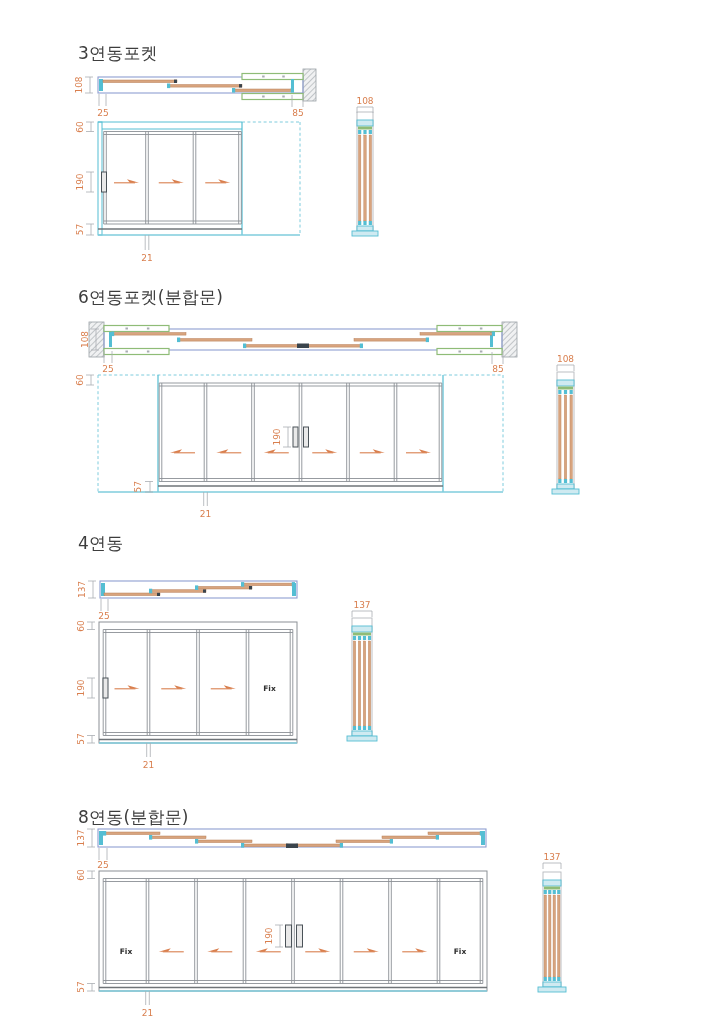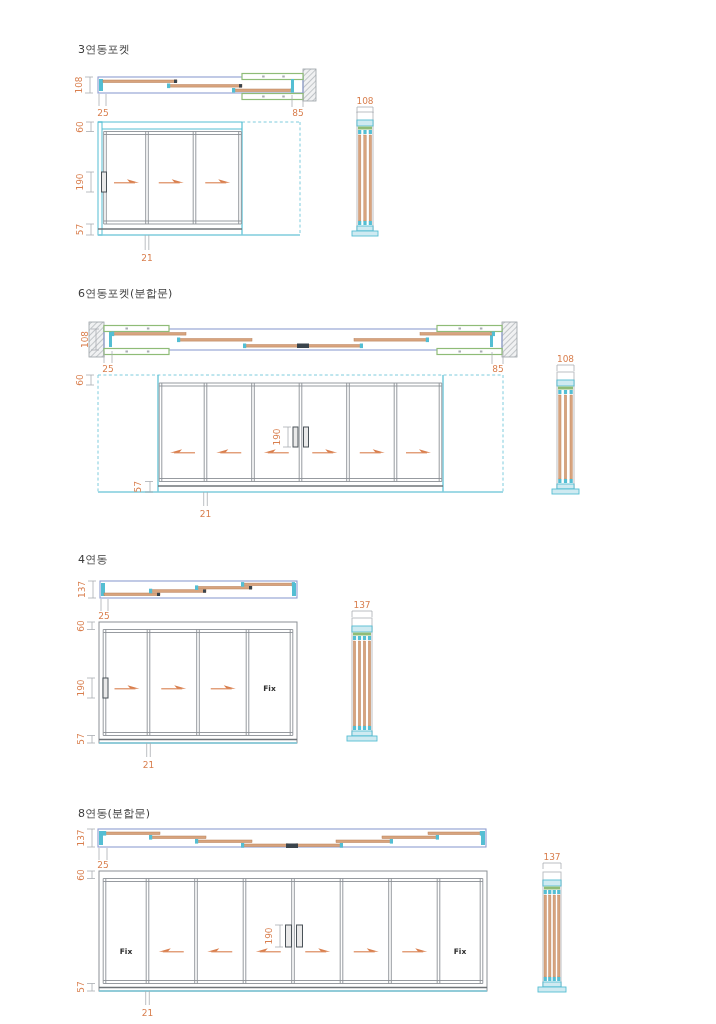--- a/index.html
+++ b/index.html
@@ -1,18 +1,18 @@
 <!DOCTYPE html>
 <html><head>
 <meta charset="utf-8">
 <style>
   html,body{margin:0;padding:0;background:#ffffff;}
   body{width:716px;height:1024px;position:relative;font-family:"DejaVu Sans",sans-serif;overflow:hidden;}
-  .sec-title{position:absolute;left:78px;font-size:11px;font-weight:500;color:#3D3D3D;letter-spacing:0.2px;}
-  #t1{top:42px}#t2{top:286px}#t3{top:552px}#t4{top:806px}
+  .sec-title{position:absolute;left:78px;font-size:17px;font-weight:500;color:#3D3D3D;letter-spacing:0.2px;}
+  #t1{top:42px}#t2{top:286px}#t3{top:532px}#t4{top:806px}
   svg{position:absolute;left:0;top:0;}
   svg text{font-family:"DejaVu Sans",sans-serif;}
 </style>
 </head>
 <body>
 
 <div class="sec-title" id="t1">3연동포켓</div>
 <div class="sec-title" id="t2">6연동포켓(분합문)</div>
 <div class="sec-title" id="t3">4연동</div>
 <div class="sec-title" id="t4">8연동(분합문)</div>

